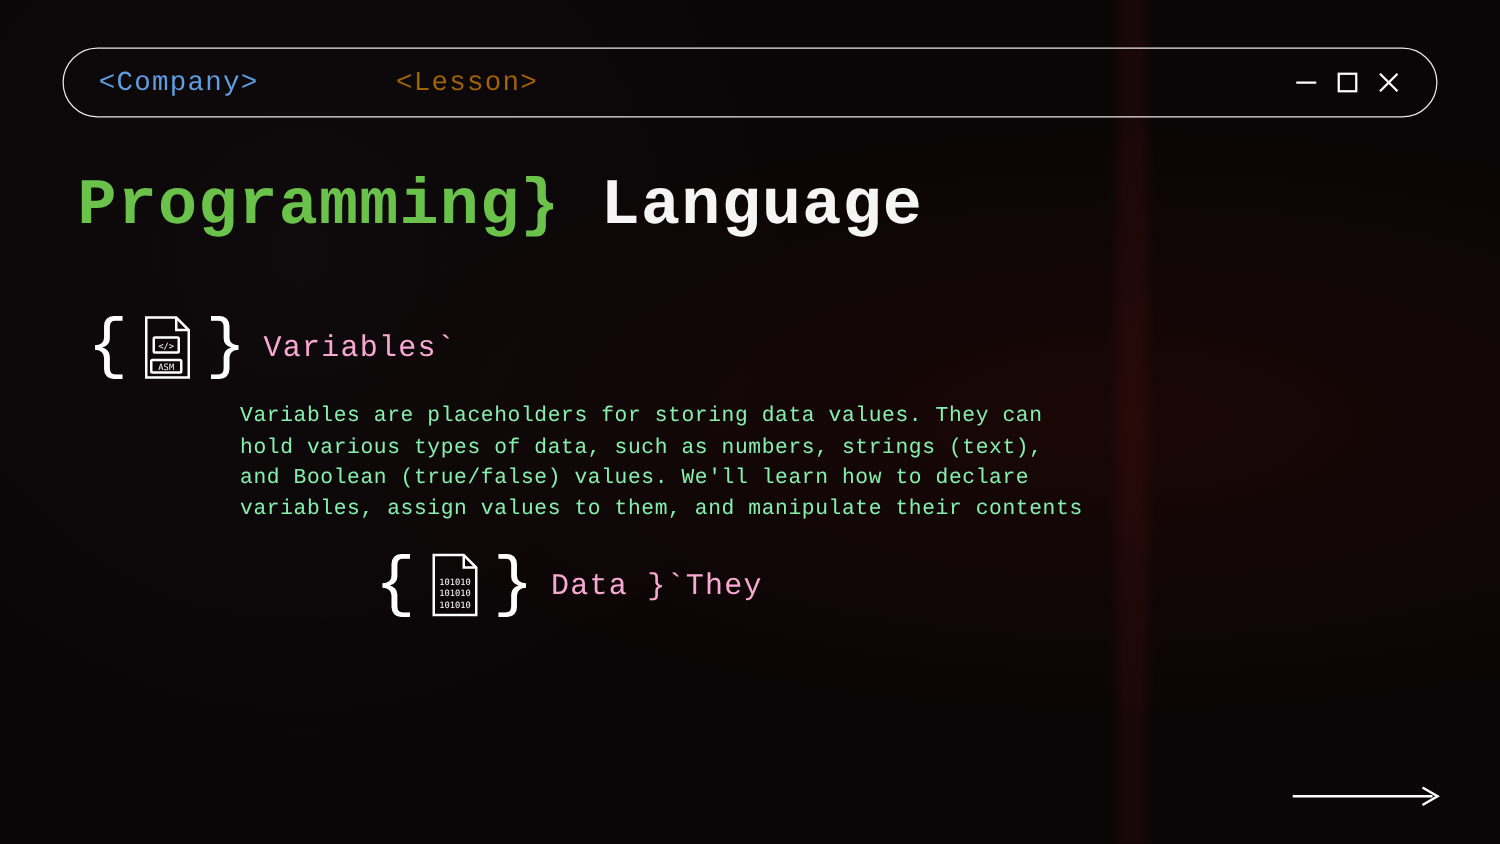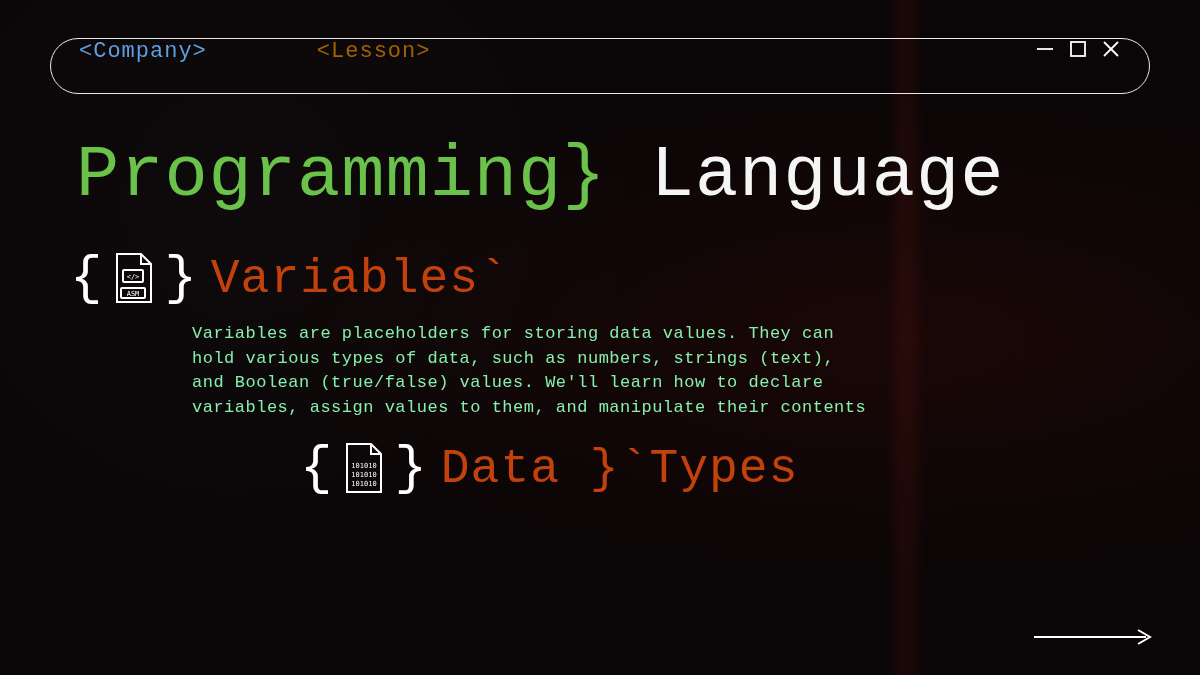--- a/index.html
+++ b/index.html
@@ -22,42 +22,42 @@
       linear-gradient(90deg, transparent 74%, rgba(140,30,20,0.12) 75%, rgba(140,30,20,0.12) 76%, transparent 77%);
     pointer-events:none;
   }
   .window-bar {
     position: absolute;
     top: 38px; left: 50px; right: 50px;
     height: 56px;
     border: 1.5px solid #e9e9e9;
     border-radius: 28px;
     display: flex;
-    align-items: flex-start;
+    align-items: center;
     padding: 0 28px;
   }
   .company { color:#5f9ee0; font-size:22px; letter-spacing:1px; }
   .lesson  { color:#a16207; font-size:22px; letter-spacing:1px; margin-left:110px; }
   .win-controls { margin-left:auto; display:flex; gap:14px; align-items:center; }
   .win-controls span { display:inline-flex; }
 
   .title {
-    position:absolute; top:135px; left:76px;
-    font-size:72px; font-weight:400; letter-spacing:1px;
+    position:absolute; top:135px; left:62px;
+    font-size:52px; font-weight:700; letter-spacing:1px;
     white-space: nowrap;
   }
   .title .green { color:#6bc24a; }
   .title .white { color:#f5f5f5; }
 
   .section1 { position:absolute; top:250px; left:70px; width:860px; }
   .section2 { position:absolute; top:440px; left:300px; width:830px; }
 
   .sec-head { display:flex; align-items:center; gap:6px; }
   .brace { font-size:54px; font-weight:500; color:#fff; line-height:1; }
-  .sec-title { font-size:48px; color:#c2410c; margin-left:8px; letter-spacing:1px; }
+  .sec-title { font-size:24px; color:#f9a8d4; margin-left:8px; letter-spacing:1px; }
   .sec-body { font-size:17px; line-height:1.45; color:#86efac; margin-top:14px; letter-spacing:0.5px; }
   .section1 .sec-body { margin-left:122px; max-width:680px; }
   .section2 .sec-body { margin-left:138px; max-width:680px; }
 
   .icon-box { width:50px; height:58px; display:flex; align-items:center; justify-content:center; }
 
   .arrow { position:absolute; bottom:24px; right:46px; }
 </style>
 </head>
 <body>
@@ -115,21 +115,21 @@
     <span class="icon-box">
       <svg width="44" height="54" viewBox="0 0 44 54" fill="none" stroke="#fff" stroke-width="2">
         <path d="M6 2 H30 L40 12 V50 H6 Z"></path>
         <path d="M30 2 V12 H40"></path>
         <text x="23" y="26" font-size="7" text-anchor="middle" fill="#fff" stroke="none" font-family="monospace">101010</text>
         <text x="23" y="35" font-size="7" text-anchor="middle" fill="#fff" stroke="none" font-family="monospace">101010</text>
         <text x="23" y="44" font-size="7" text-anchor="middle" fill="#fff" stroke="none" font-family="monospace">101010</text>
       </svg>
     </span>
     <span class="brace">}</span>
-    <span class="sec-title">Data }`Types</span>
+    <span class="sec-title">Data }`They</span>
   </div>
 </div>
 
 <div class="arrow">
   <svg width="120" height="18" viewBox="0 0 120 18">
     <line x1="0" y1="9" x2="112" y2="9" stroke="#fff" stroke-width="2"></line>
     <polyline points="104,2 116,9 104,16" stroke="#fff" stroke-width="2" fill="none"></polyline>
   </svg>
 </div>
 

